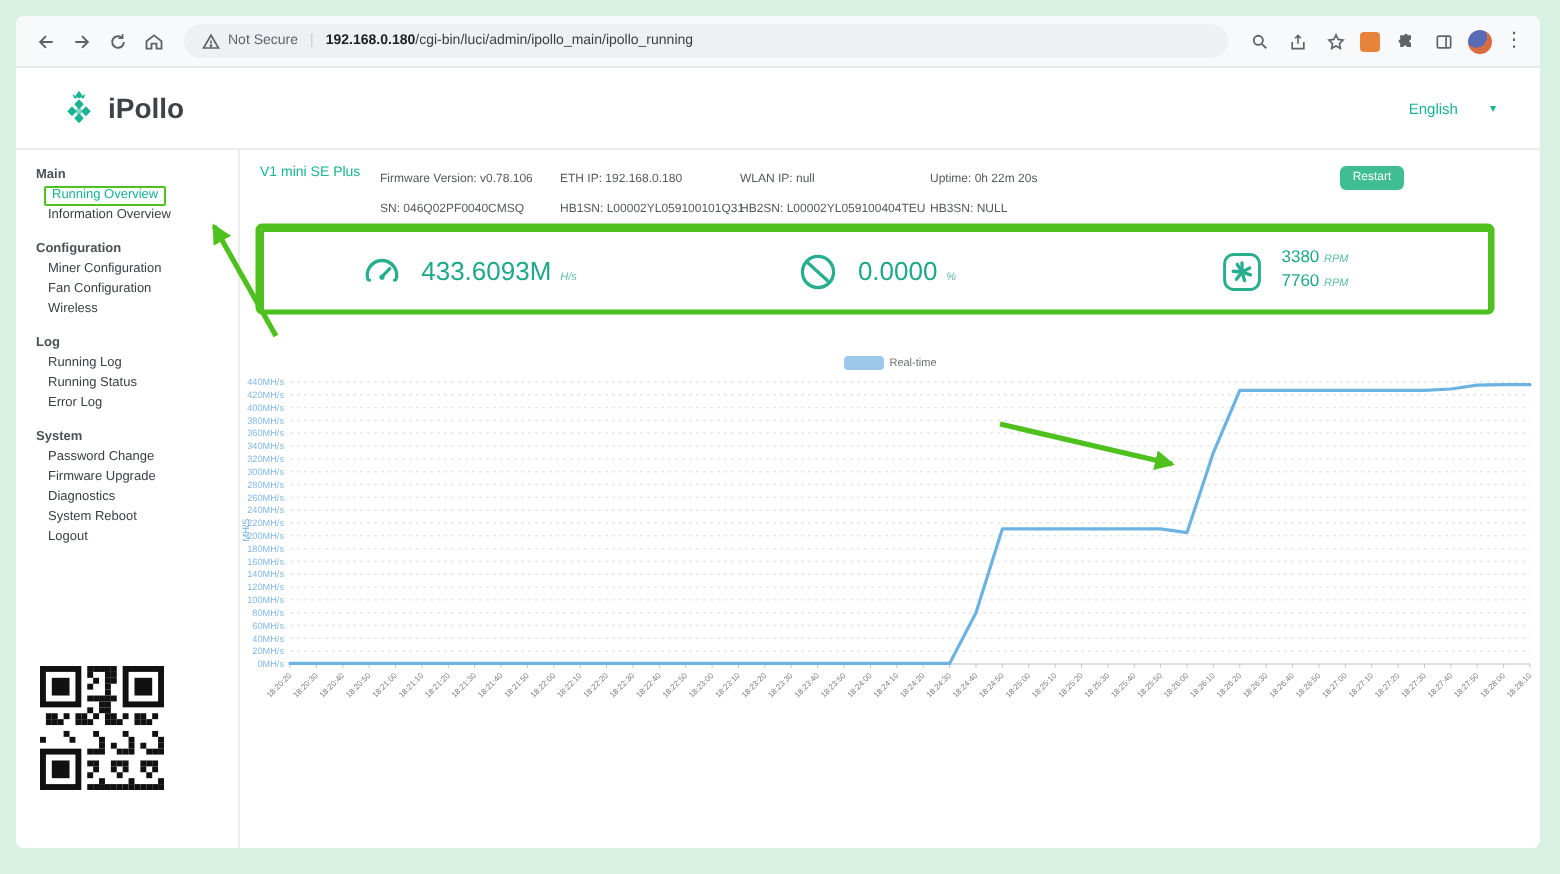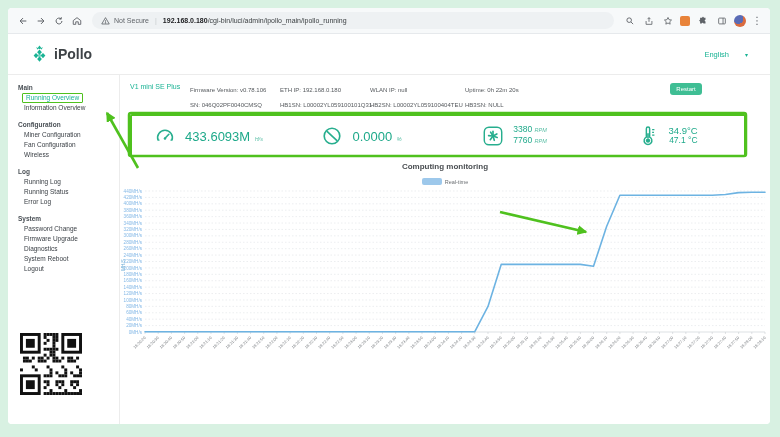--- a/index.html
+++ b/index.html
@@ -363,35 +363,22 @@
                     <path d="M12 12l-3 4"></path>
                     <path d="M12 12l-4.8 -0.4"></path>
                     <path d="M12 12l-2.6 -4.2"></path>
                 </g>
                 </svg>
               <span class="two-line">
                 <span class="mid-val"><span>3380</span> <span class="unit">RPM</span></span>
                 <span class="mid-val"><span>7760</span> <span class="unit">RPM</span></span>
               </span>
             </div>
-            <div class="stat-cell">
-              <svg viewBox="0 0 24 24" fill="none" stroke="#27ae8e" stroke-width="1.6">
-                <path d="M10.2 4a1.8 1.8 0 0 1 3.6 0v9.2a4.2 4.2 0 1 1-3.6 0z"></path>
-                <circle cx="12" cy="17" r="2.4" fill="#27ae8e" stroke="none"></circle>
-                  <path d="M12 14.8V9" stroke-width="1.8"></path>
-                <path d="M16.5 5h2.5M16.5 8h2M16.5 11h2.5" stroke-width="1.2"></path>
-                </svg>
-              <span class="two-line">
-                <span class="mid-val" style="font-size:9.5px">34.9°C</span>
-                <span class="mid-val">47.1 °C</span>
-              </span>
-            </div>
           </div>
 
-          <div class="chart-title">Computing monitoring</div>
           <div class="legend">
             <span class="legend-swatch"></span>
             <span class="legend-label">Real-time</span>
           </div>
           <svg id="chart-svg" width="652" height="190">
               <line x1="25" y1="21" x2="645" y2="21" stroke="#e4e7ea" stroke-width="0.7" stroke-dasharray="1.5 2"></line>
               <text x="22" y="22.6" text-anchor="end" font-size="4.6" fill="#82b7e6">440MH/s</text>
               <line x1="25" y1="27.40909090909091" x2="645" y2="27.40909090909091" stroke="#e4e7ea" stroke-width="0.7" stroke-dasharray="1.5 2"></line>
               <text x="22" y="29.00909090909091" text-anchor="end" font-size="4.6" fill="#82b7e6">420MH/s</text>
               <line x1="25" y1="33.81818181818182" x2="645" y2="33.81818181818182" stroke="#e4e7ea" stroke-width="0.7" stroke-dasharray="1.5 2"></line>

